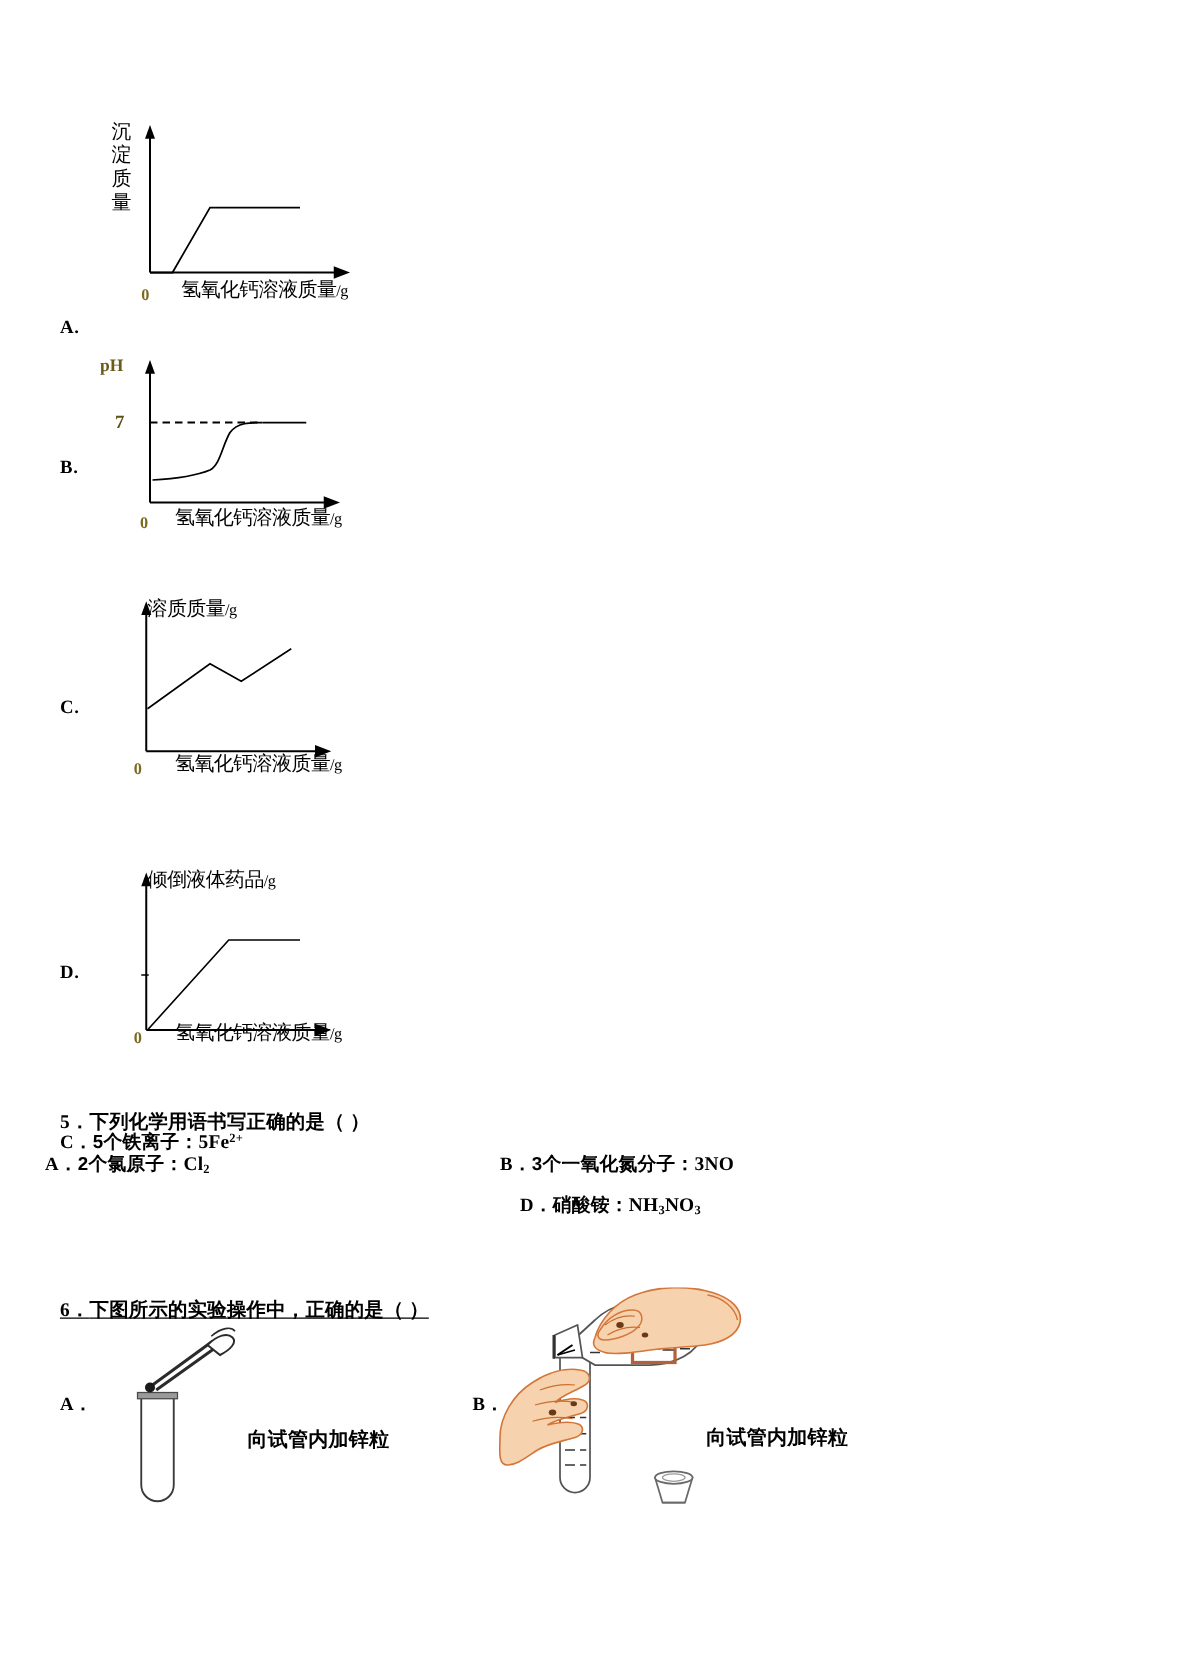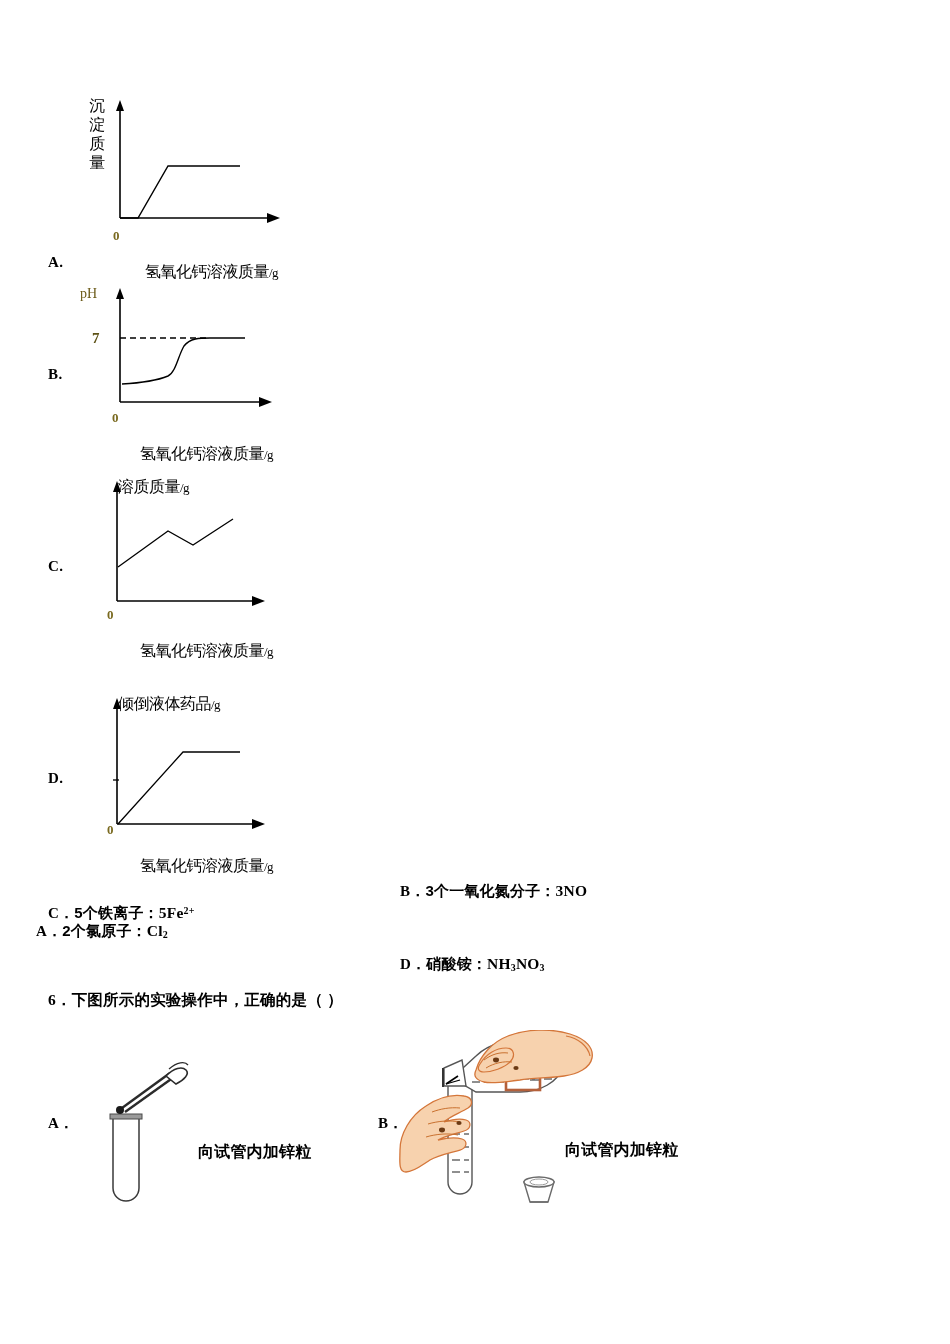--- a/index.html
+++ b/index.html
@@ -45,21 +45,20 @@
     font-size: 13px;
     color: #7a6a20;
     font-weight: bold;
   }
   .x-label {
     position: absolute;
     font-family: "Liberation Sans", sans-serif;
     font-size: 16px;
     white-space: nowrap;
     letter-spacing: -0.5px;
-    margin-top: 40px;
   }
   .x-label .unit {
     font-family: "Liberation Serif", serif;
     font-size: 13px;
   }
   .y-label-vert {
     position: absolute;
     font-family: Liberation Serif, serif;
     font-size: 16px;
     line-height: 19px;
@@ -74,21 +73,21 @@
     white-space: nowrap;
     letter-spacing: -0.5px;
   }
   .y-label-horiz .unit {
     font-family: "Liberation Serif", serif;
     font-size: 13px;
   }
   .ph-label {
     position: absolute;
     font-family: "Liberation Serif", serif;
-    font-weight: normal;
+    font-weight: bold;
     font-size: 14px;
     color: #6b5a18;
   }
   .tick-7 {
     position: absolute;
     font-family: "Liberation Serif", serif;
     font-size: 15px;
     color: #5d5216;
     font-weight: bold;
   }
@@ -230,38 +229,41 @@
 
         <polyline points="13,128 78,56 135,56" fill="none" stroke="#000" stroke-width="1.3"></polyline>
       </svg>
     </div>
     <span class="axis-zero" style="left:107px; top:152px;">0</span>
     <span class="x-label" style="left:140px; top:146px;">
       <span>氢氧化钙溶液质量</span><span class="unit">/g</span>
     </span>
   </div>
 
+  <div class="q-stem" style="left:48px; top:887px;">
+    <span class="num">5．</span><span>下列化学用语书写正确的是（ ）</span>
+  </div>
 
   <div class="choice" style="left:36px; top:922px;">
     <span class="tag">A．</span><span>2个氯原子：</span><span class="formula"><span>Cl</span><sub>2</sub></span>
   </div>
 
-  <div class="choice" style="left:400px; top:882px;">
+  <div class="choice" style="left:400px; top:922px;">
     <span class="tag">B．</span><span>3个一氧化氮分子：</span><span class="formula">3NO</span>
   </div>
 
   <div class="choice" style="left:48px; top:904px;">
     <span class="tag">C．</span><span>5个铁离子：</span><span class="formula"><span>5Fe</span><sup>2+</sup></span>
   </div>
 
-  <div class="choice" style="left:400px; top:955px;">
+  <div class="choice" style="left:416px; top:955px;">
     <span class="tag">D．</span><span>硝酸铵：</span><span class="formula"><span>NH</span><sub>3</sub><span>NO</span><sub>3</sub></span>
   </div>
 
-  <div class="q-stem" style="left:48px; top:990px;">
+  <div class="q-stem" style="left:48px; top:1038px;text-decoration:underline;">
     <span class="num">6．</span><span>下图所示的实验操作中，正确的是（ ）</span>
   </div>
 
   <div class="exp-option" style="left:0px; top:1030px; width:370px; height:180px;">
     <span class="exp-letter" style="left:48px; top:84px;">A．</span>
     <div class="exp-fig" style="left:70px; top:10px;">
       <svg width="200" height="170" viewBox="0 0 200 170">
 
         <path d="M43,78 L43,148 A13,13 0 0 0 69,148 L69,78 Z" fill="#ffffff" stroke="#3a3a3a" stroke-width="1.5"></path>
 

